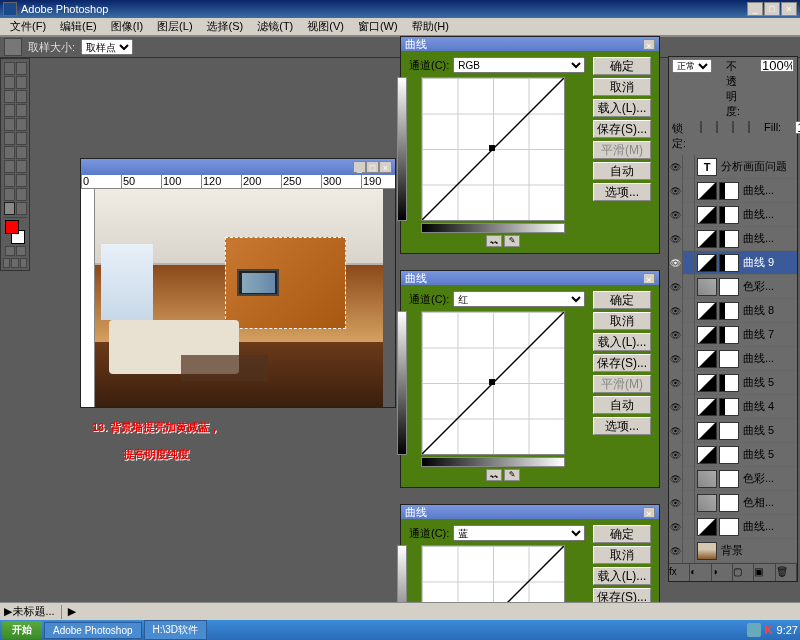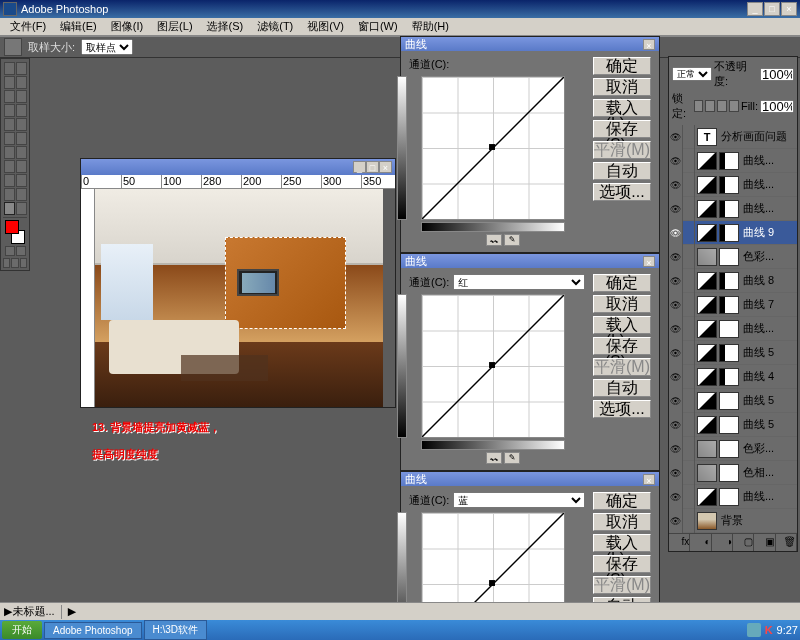--- a/index.html
+++ b/index.html
@@ -36,67 +36,67 @@
 .wall{position:absolute;top:22%;left:45%;width:42%;height:42%;background:linear-gradient(135deg,#c87830,#a85810);border:1px dashed #fff}
 .tv{position:absolute;top:35%;left:10%;width:35%;height:30%;background:#222;border:2px solid #444}
 .tv::after{content:"";position:absolute;inset:6%;background:linear-gradient(90deg,#8ab,#68a)}
 .sofa{position:absolute;bottom:15%;left:5%;width:45%;height:25%;background:#e8e0d0;border-radius:4px}
 .floor{position:absolute;bottom:0;left:0;right:0;height:30%;background:linear-gradient(180deg,#6b3a1a,#3a1f0e)}
 .table{position:absolute;bottom:12%;left:30%;width:30%;height:12%;background:rgba(80,50,30,0.7)}
 .window{position:absolute;top:25%;left:2%;width:18%;height:35%;background:linear-gradient(180deg,#e8f0f8,#c8d8e8)}
 .annotation{position:absolute;left:92px;top:420px;color:#e00;font-size:20px;font-weight:bold;text-shadow:1px 1px 0 #fff;font-family:"SimHei"}
 .annotation div{margin-bottom:12px}
 .curves-panels{position:absolute;left:400px;top:36px;width:260px}
-.cpanel{background:#737373;border:1px solid #222;margin-bottom:0}
+.cpanel{background:#4d7c0f;border:1px solid #222;margin-bottom:16px}
 .cptitle{background:linear-gradient(#7a96df,#5a7ac8);height:14px;color:#fff;padding:0 4px;font-size:10px;display:flex;align-items:center}
 .cptitle .winbtns .winbtn{width:12px;height:11px}
 .cpbody{display:flex;padding:6px 8px;gap:8px}
 .cpleft{flex:1}
 .chrow{display:flex;align-items:center;gap:4px;margin-bottom:4px;font-size:10px}
 .chrow select{flex:1;height:16px;font-size:10px}
 .curvebox{width:144px;height:144px;background:#fff;border:1px solid #888;position:relative}
 .grid{position:absolute;inset:0;background-image:linear-gradient(#ccc 1px,transparent 1px),linear-gradient(90deg,#ccc 1px,transparent 1px);background-size:25% 25%}
 .diag{position:absolute;inset:0}
 .gradbar{height:10px;margin-top:2px;background:linear-gradient(90deg,#000,#fff);border:1px solid #888;width:144px}
 .gradbar-v{width:10px;height:144px;background:linear-gradient(180deg,#fff,#000);border:1px solid #888;position:absolute;left:-12px;top:0}
 .cwrap{position:relative;padding-left:12px}
 .arrows{display:flex;justify-content:center;gap:2px;margin-top:2px}
 .arrows div{width:16px;height:12px;background:#d4d0c8;border:1px solid #888;font-size:8px;text-align:center}
 .cpright{width:58px;display:flex;flex-direction:column;gap:3px}
-.cbtn{height:18px;background:#d4d0c8;border:1px solid #888;border-top-color:#fff;border-left-color:#fff;font-size:16px;text-align:center;line-height:16px}
+.cbtn{height:18px;background:#d4d0c8;border:1px solid #888;border-top-color:#fff;border-left-color:#fff;font-size:12px;text-align:center;line-height:16px}
 .cbtn.dis{color:#888}
 .tabstrip{position:absolute;top:36px;left:506px;height:18px;display:flex;background:#5c5c5c}
 .tab{background:#888;padding:2px 10px;border:1px solid #444;font-size:10px;margin-right:1px}
 .layerspanel{position:absolute;right:2px;top:56px;width:130px;background:#5c5c5c;border:1px solid #222}
 .lptabs{display:flex;background:#6b6b6b;height:16px}
 .lptab{padding:1px 6px;font-size:10px;border-right:1px solid #444}
 .lptab.act{background:#888}
 .lpopts{padding:2px 3px;background:#6b6b6b;font-size:9px}
-.lporow{display:flex;align-items:center;gap:2px;margin-bottom:2px}
+.lporow{display:flex;align-items:flex-start;gap:14px;margin-bottom:2px}
 .lporow select{flex:1;height:14px;font-size:9px}
 .lporow input{width:34px;height:13px;font-size:13px}
 .lpicon{width:12px;height:12px;background:#888;border:1px solid #444}
 .layerlist{background:#888;max-height:440px;overflow:hidden}
 .layer{display:flex;align-items:center;height:24px;border-bottom:1px solid #666;background:#6b6b6b;font-size:9px}
 .layer.sel{background:#3a5a9a;color:#fff}
 .eye{width:14px;height:24px;border-right:1px solid #555;background:#6b6b6b;text-align:center;line-height:24px;font-size:9px;flex-shrink:0}
 .link{width:12px;height:24px;border-right:1px solid #555;flex-shrink:0}
 .thumb{width:20px;height:18px;background:#fff;border:1px solid #333;margin:0 2px;flex-shrink:0}
 .thumb.curves{background:linear-gradient(135deg,#fff 48%,#000 52%)}
 .thumb.color{background:linear-gradient(45deg,#888,#aaa)}
 .thumb.text{background:#fff;text-align:center;line-height:16px;font-weight:bold}
 .thumb.img{background:linear-gradient(180deg,#d4c8b0 40%,#8b5a2a 100%)}
 .mask{width:20px;height:18px;background:#fff;border:1px solid #333;margin-right:2px;flex-shrink:0}
 .mask.partial{background:linear-gradient(90deg,#000 30%,#fff 30%)}
 .lname{flex:1;overflow:hidden;white-space:nowrap;padding-left:2px}
 .lpfoot{display:flex;background:#6b6b6b;height:18px;border-top:1px solid #444}
-.lpfoot div{flex:1;border-right:1px solid #444;text-align:right;line-height:16px;font-size:10px}
+.lpfoot div{flex:1;border-right:1px solid #444;text-align:left;line-height:16px;font-size:10px}
 .statusbar{position:absolute;bottom:20px;left:0;right:0;height:18px;background:#d4d0c8;border-top:1px solid #888;display:flex;align-items:center;font-size:10px;padding:0 4px}
 .taskbar{position:absolute;bottom:0;left:0;right:0;height:20px;background:linear-gradient(#3a8bd8,#2a6bb8);display:flex;align-items:center;padding:0 2px;gap:2px}
-.start{background:linear-gradient(#5aaa3a,#3a8a2a);color:#fff;padding:2px 10px;border-radius:2px;font-size:10px;font-weight:normal}
+.start{background:linear-gradient(#5aaa3a,#3a8a2a);color:#fff;padding:2px 10px;border-radius:2px;font-size:10px;font-weight:bold}
 .tbitem{background:#4a8bd0;padding:2px 8px;color:#fff;font-size:10px;border:1px solid #2a5a98}
 .tray{margin-left:auto;display:flex;align-items:center;gap:4px;color:#fff;font-size:10px}
 .tray .ticon2{width:14px;height:14px;background:#6ab;border-radius:2px}
 .sbsep{width:1px;height:14px;background:#888;margin:0 6px}
 </style>
 </head>
 <body>
 
 <div class="titlebar">
   <div class="ticon"></div>
@@ -197,58 +197,59 @@
     <div class="winbtns">
       <div class="winbtn">_</div>
       <div class="winbtn">□</div>
       <div class="winbtn">×</div>
     </div>
   </div>
   <div class="ruler-h" id="rulerh">
       <div>0</div>
       <div>50</div>
       <div>100</div>
-      <div>280</div>
+      <div>120</div>
       <div>200</div>
       <div>250</div>
       <div>300</div>
-      <div>350</div>
+      <div>190</div>
     </div>
   <div class="docbody">
     <div class="ruler-v"></div>
     <div class="canvas">
       <div class="floor"></div>
         <div class="ceiling"></div>
         <div class="window"></div>
       <div class="wall">
           <div class="tv"></div>
         </div>
       <div class="sofa"></div>
         <div class="table"></div>
     </div>
   </div>
 </div>
 
 <div class="annotation">
   <div>13. 背景墙提亮加黄减蓝，</div>
-  <div style="text-align:left">提高明度纯度</div>
+  <div style="text-align:center">提高明度纯度</div>
 </div>
 
 <div class="curves-panels" id="curvespanels">
   <div class="cpanel">
     <div class="cptitle">
         <span>曲线</span>
         <div class="winbtns" style="margin-left:auto">
           <div class="winbtn">×</div>
         </div>
       </div>
     <div class="cpbody">
       <div class="cpleft">
         <div class="chrow">
             <span>通道(C):</span>
+            <select><option>RGB</option></select>
           </div>
         <div class="cwrap">
           <div class="gradbar-v"></div>
           <div class="curvebox">
               <div class="grid"></div>
               <svg class="diag" viewBox="0 0 144 144">
                 <line x1="0" y1="144" x2="144" y2="0" stroke="#000" stroke-width="1.5"></line>
                 <rect x="68" y="68" width="6" height="6" fill="#000"></rect>
               </svg>
             </div>

